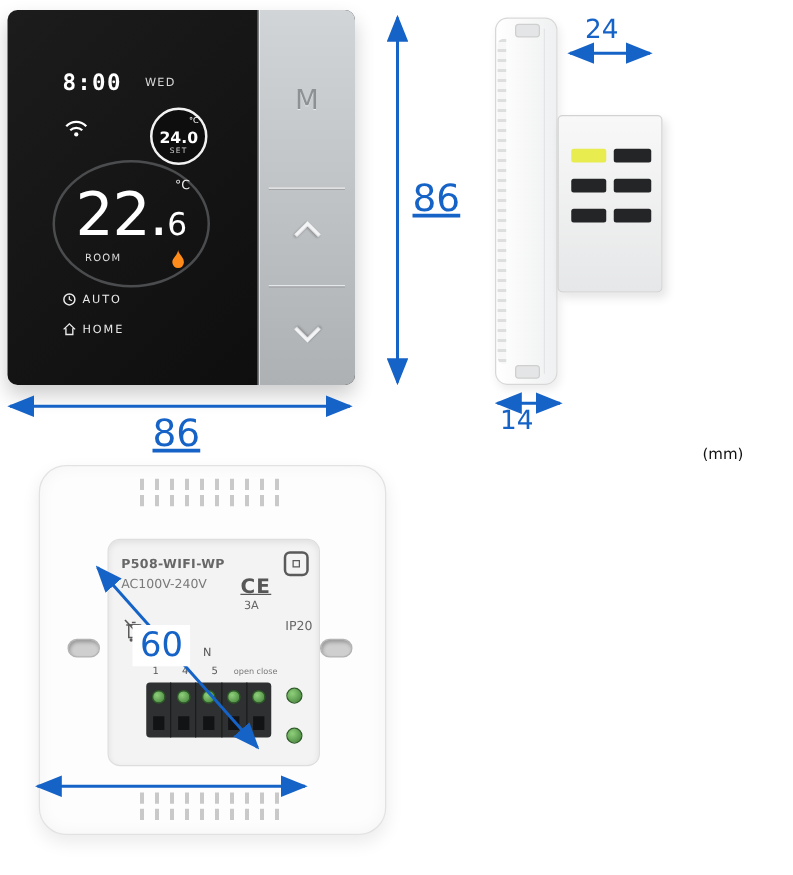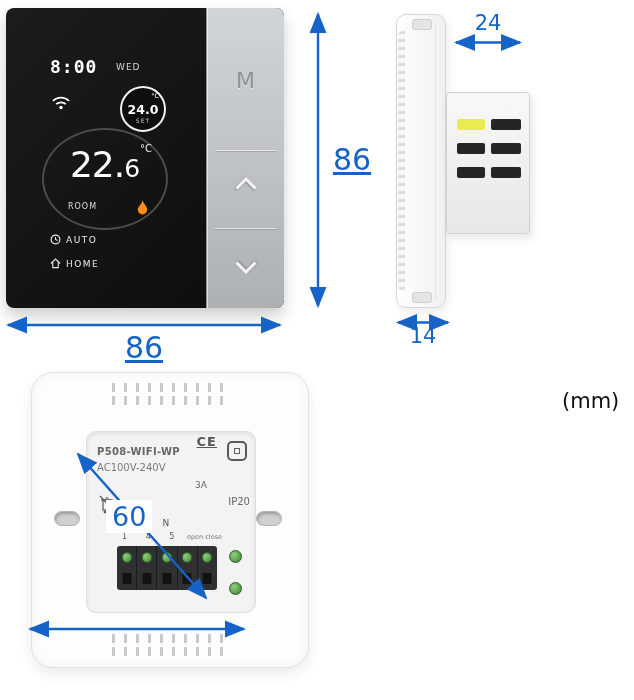--- a/index.html
+++ b/index.html
@@ -2,21 +2,21 @@
 <html style="--dimension-blue: #1663c7; --flame-orange: #ff8c1a; --vent-yellow: #e8ec4f; --panel-gray: #9c9c9c; --device-black: #141414;"><head>
 <meta charset="utf-8">
 <style>
   * { margin:0; padding:0; box-sizing:border-box; }
   html,body { background:#fff; font-family:"DejaVu Sans", sans-serif; }
   .canvas { position:relative; width:634px; height:700px; background:#ffffff; overflow:hidden; }
 
   
   .dim-arrow { position:absolute; overflow:visible; }
   .dim-arrow line { stroke:var(--dimension-blue,#1663c7); stroke-width:2.4; }
-  .dim-label { position:absolute; color:var(--dimension-blue,#1663c7); text-align:center; }
+  .dim-label { position:absolute; color:var(--dimension-blue,#1663c7); text-align:left; }
   .dim-big { font-size:30px;text-decoration:underline; }
   .dim-mid { font-size:21px; }
   .dim-60 { font-size:27px; background:#fff; padding:1px 6px; z-index:6; }
 
   
   .front-unit { position:absolute; left:6px; top:8px; width:278px; height:300px;
     background:linear-gradient(135deg,#1c1c1c,#0c0c0c); border-radius:8px;
     box-shadow:0 8px 16px rgba(0,0,0,.2); overflow:hidden; }
   .front-strip { position:absolute; right:0; top:0; width:78px; height:100%;
     background:linear-gradient(180deg,#d2d5d7,#aeb1b4);
@@ -28,21 +28,21 @@
   .set-badge { position:absolute; left:114px; top:78px; width:46px; height:46px;
     border:2px solid #f2f2f2; border-radius:50%; background:#0e0e0e; }
   .set-temp { position:absolute; left:0; right:0; top:14px; text-align:center;
     color:#fff; font-size:12.5px; font-weight:bold; }
   .set-unit { position:absolute; right:5px; top:4px; color:#fff; font-size:6.5px; }
   .set-label { position:absolute; left:0; right:0; top:29px; text-align:center;
     color:#cfcfcf; font-size:6px; letter-spacing:1px; }
   .room-ring { position:absolute; left:36px; top:120px; width:126px; height:102px;
     border:2px solid #4a4c4e; border-radius:50%; }
   .room-temp { position:relative; text-align:center; margin-top:14px; color:#fff; }
-  .rt-main { font-size:36px; letter-spacing:-1px;margin-top:24px; }
+  .rt-main { font-size:48px; letter-spacing:-1px;margin-top:24px; }
   .rt-small { font-size:25px; }
   .rt-unit { position:absolute; top:-1px; right:14px; font-size:10px; color:#eee; }
   .room-label { position:absolute; left:24px; bottom:17px; color:#dedede; font-size:8px; letter-spacing:1px; }
   .flame { position:absolute; right:17px; bottom:12px; width:13px; height:17px; }
   .mode-row { position:absolute; left:44px; display:flex; align-items:center; gap:5px;
     color:#e9e9e9; font-size:9px; letter-spacing:1.5px; }
   .auto-row { top:226px; } .home-row { top:250px; }
   .m-btn { position:absolute; left:0; right:0; top:60px; text-align:center;
     font-size:22px; color:#8d9194; text-shadow:0 1px 0 rgba(255,255,255,.6); }
   .strip-sep { position:absolute; left:8px; right:8px; height:1px;
@@ -79,21 +79,21 @@
   .vd1{top:10px;} .vd2{top:23px;} .vd3{top:261px;} .vd4{top:274px;}
   .ear { position:absolute; top:138px; width:26px; height:15px;
     background:#cfcfcf; border:1px solid #b3b3b3; border-radius:8px;
     box-shadow:inset 1px 2px 3px rgba(0,0,0,.25); }
   .ear-l { left:22px; } .ear-r { right:26px; }
   .module { position:absolute; left:54px; top:58px; width:170px; height:182px;
     background:#f3f3f3; border:1px solid #dedede; border-radius:10px;
     box-shadow:inset 0 2px 5px rgba(0,0,0,.08); }
   .model { position:absolute; left:10px; top:14px; font-size:10px; font-weight:bold; color:#676767; letter-spacing:.3px; }
   .voltage { position:absolute; left:10px; top:30px; font-size:10px; color:#7a7a7a; }
-  .ce { position:absolute; right:38px; top:2px; font-size:13px; font-weight:bold; color:#565656; letter-spacing:1px;text-decoration:underline; }
+  .ce { position:absolute; right:38px; top:27px; font-size:16px; font-weight:bold; color:#565656; letter-spacing:1px;text-decoration:underline; }
   .cert-box { position:absolute; right:8px; top:9px; width:20px; height:20px;
     border:2px solid #5a5a5a; border-radius:5px; }
   .cert-box i { position:absolute; left:5px; top:5px; width:6px; height:6px; border:1.5px solid #5a5a5a; display:block; }
   .amp { position:absolute; right:48px; top:48px; font-size:9px; color:#666; }
   .ip20 { position:absolute; right:5px; top:64px; font-size:10px; color:#666; }
   .weee { position:absolute; left:12px; top:62px; width:16px; height:22px; }
   .term-letters { position:absolute; left:34px; top:86px; font-size:9px; color:#565656; letter-spacing:6px; }
   .term-numbers { position:absolute; left:35px; top:100px; font-size:8px; color:#565656; letter-spacing:8px; }
   .valve-note { position:absolute; left:100px; top:101px; font-size:6.5px; color:#7a7a7a; }
   .terminal-block { position:absolute; left:30px; top:114px; width:100px; height:44px;
@@ -124,21 +124,21 @@
   .center-dot { position:absolute; left:44px; top:44px; width:6px; height:6px; border-radius:50%; background:#bdbdbd; }
   .square-box { position:absolute; left:134px; top:94px; width:140px; height:132px;
     background:#f2f2f2; border:1px solid #cfcfcf; border-radius:10px;
     box-shadow:4px 5px 9px rgba(0,0,0,.3); transform:rotate(-2deg); }
   .square-inner { position:absolute; left:11px; right:11px; top:11px; bottom:11px;
     background:#e0e0e0; border-radius:6px; box-shadow:inset 2px 3px 9px rgba(0,0,0,.28); }
   .red-terminal { position:absolute; width:10px; background:#c63428; border:1px solid #8e1f16; }
   .ra { left:2px; top:36px; height:15px; } .rb { left:2px; top:60px; height:12px; }
   .rc { right:2px; top:30px; height:18px; } .rd { right:2px; top:58px; height:12px; }
 
-  .units-note { position:absolute; left:562px; top:389px; font-size:21px; color:#111; }
+  .units-note { position:absolute; left:562px; top:356px; font-size:12px; color:#111; }
 </style>
 </head>
 <body>
 
 <svg width="0" height="0" style="position:absolute">
   <defs>
     <marker id="ah" viewBox="0 0 10 8" markerWidth="9" markerHeight="7.2" refX="9" refY="4" orient="auto-start-reverse">
       <path d="M0,0 L10,4 L0,8 Z" fill="#1663c7"></path>
     </marker>
   </defs>

